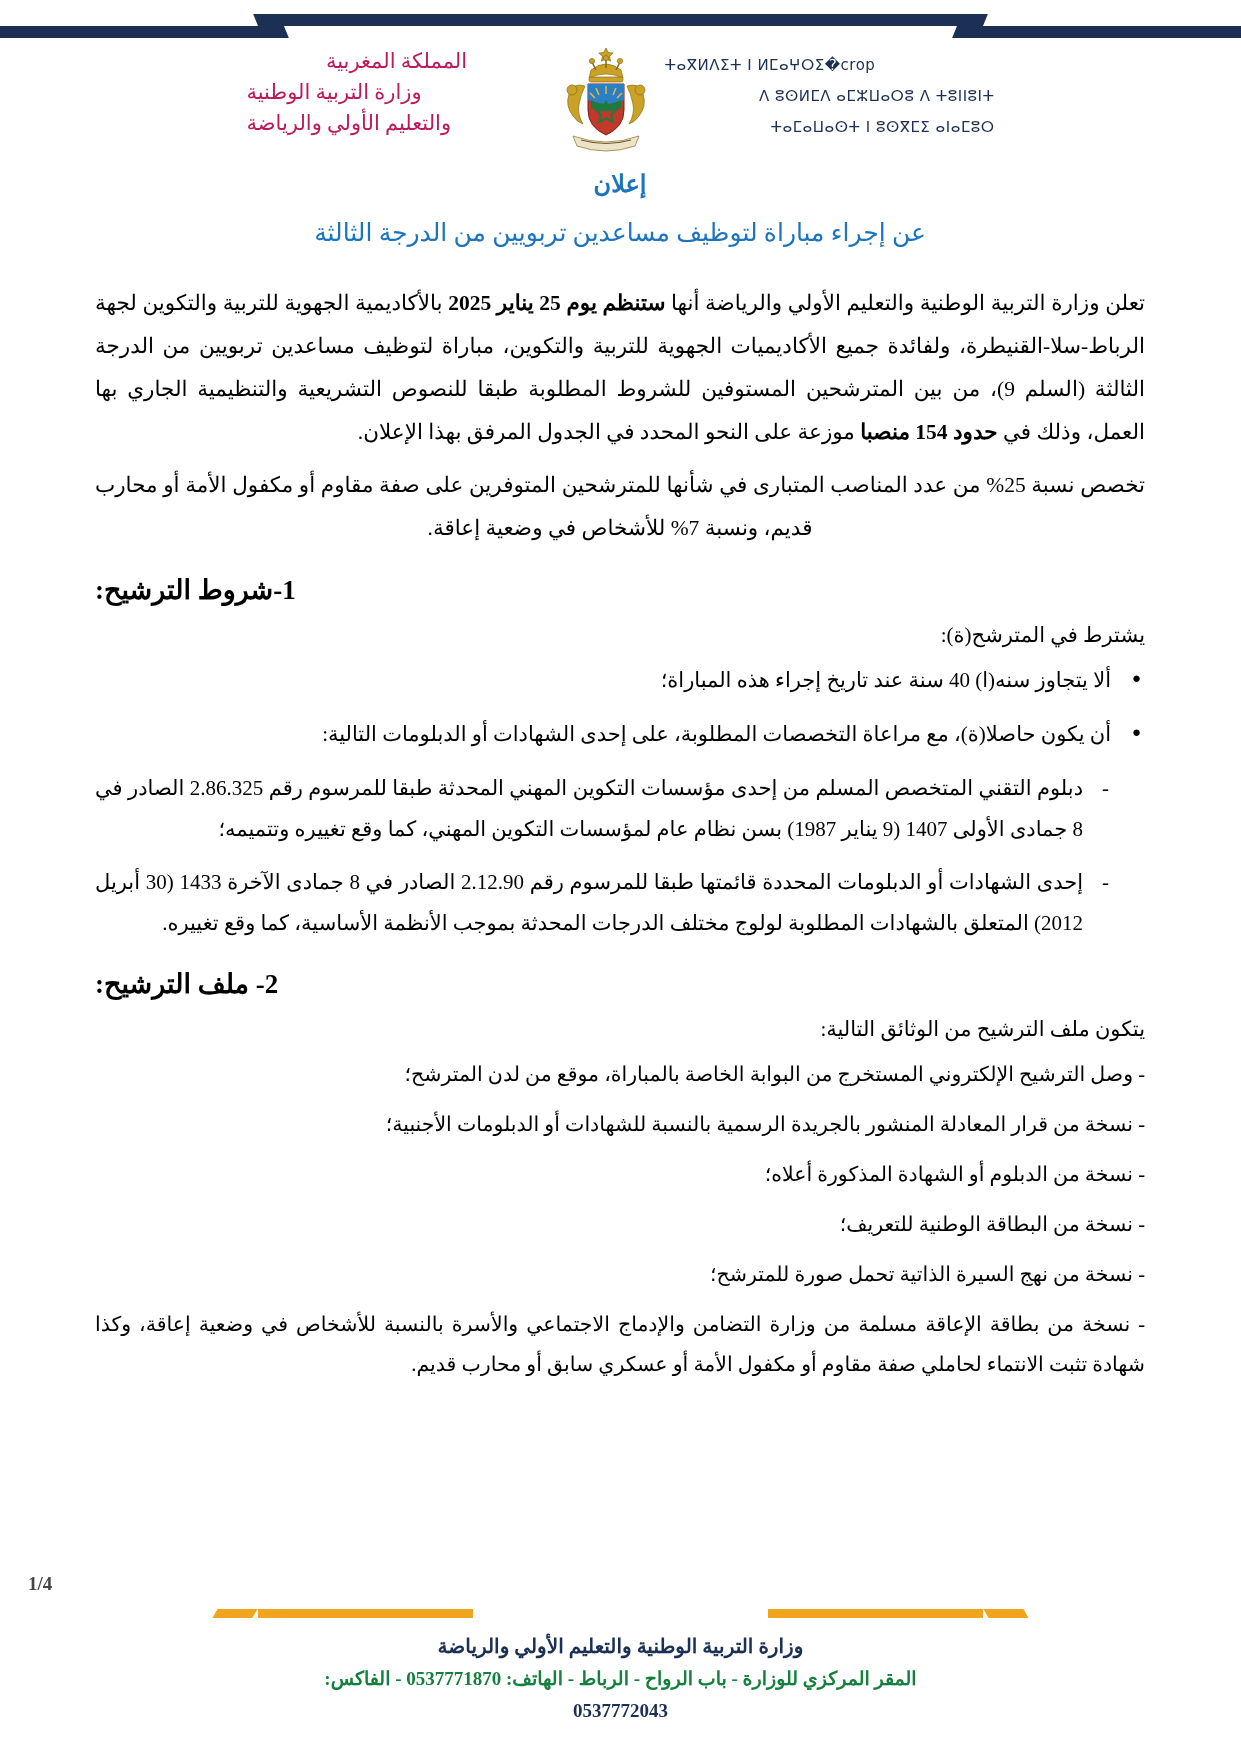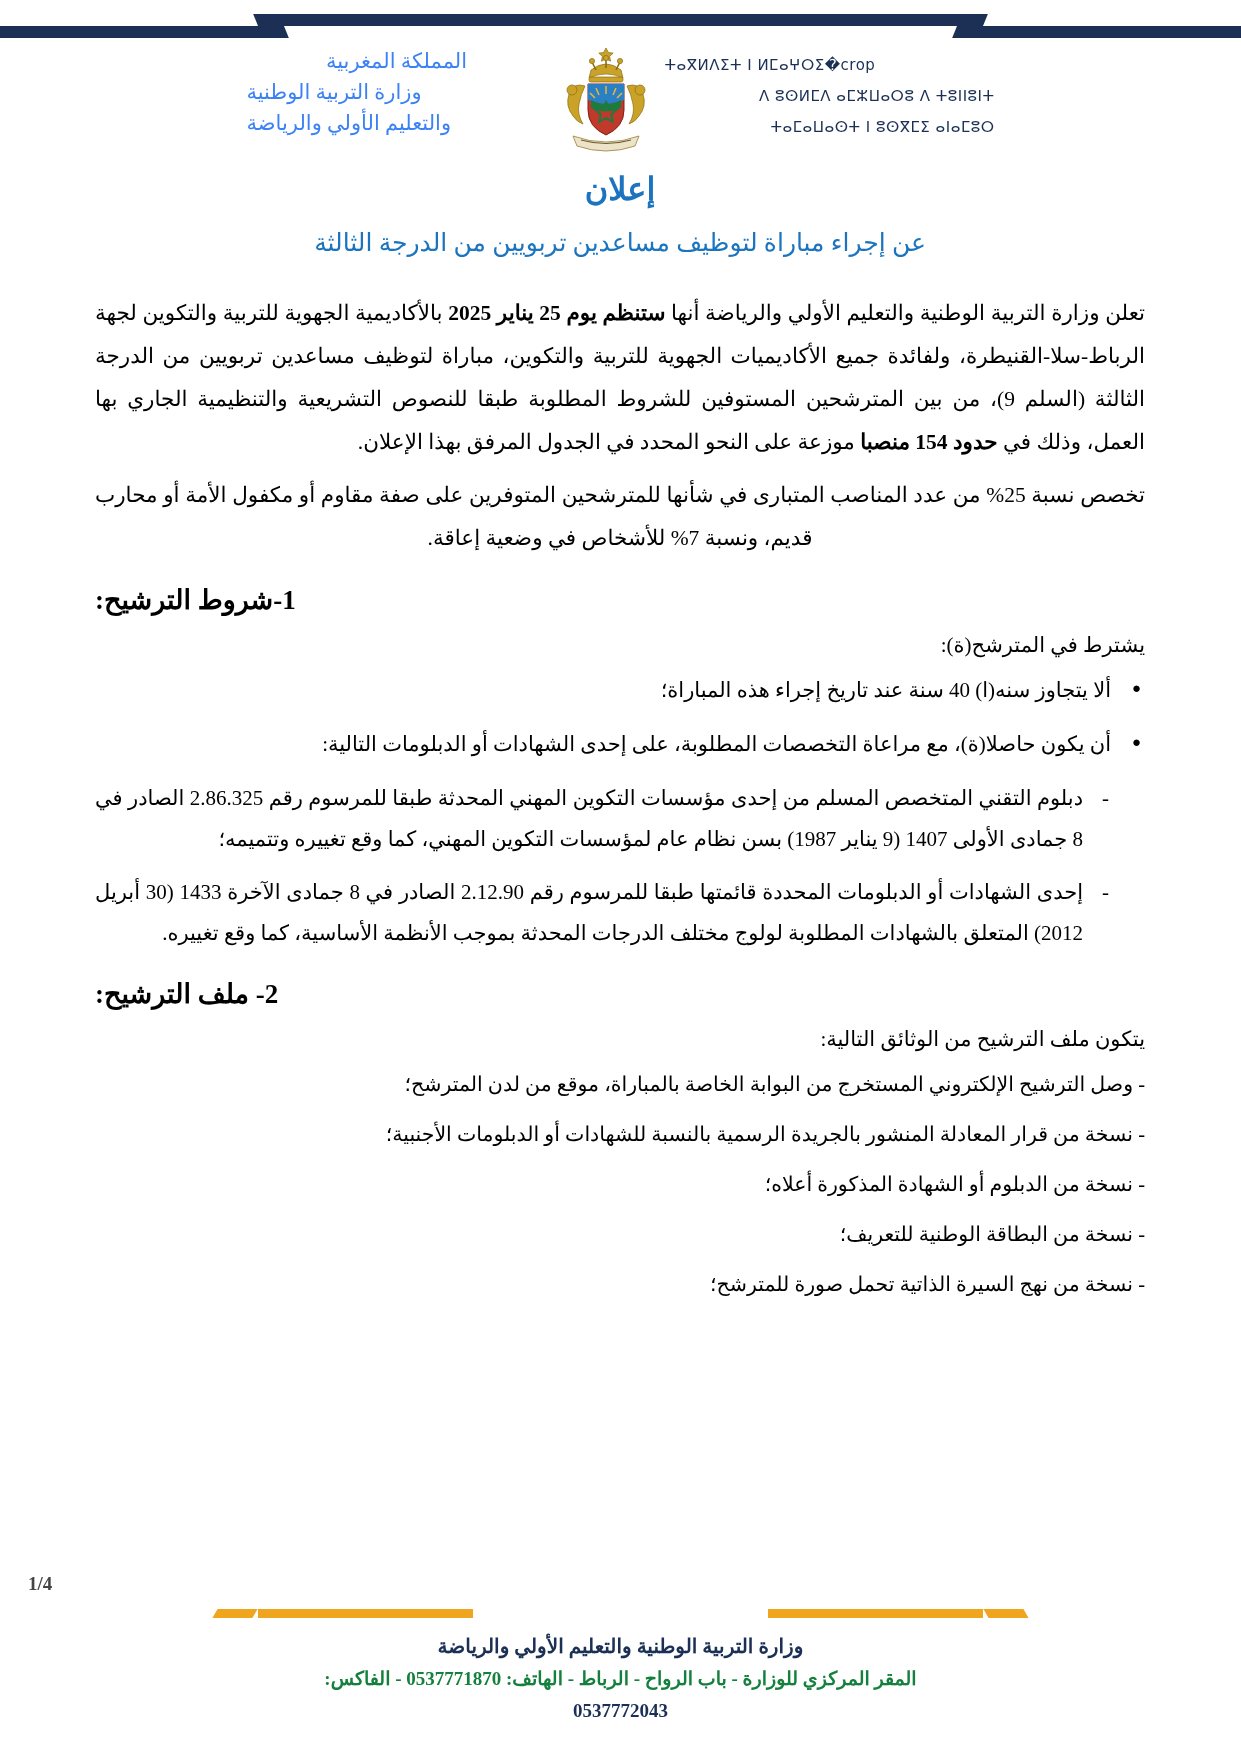--- a/index.html
+++ b/index.html
@@ -32,37 +32,37 @@
   .hdr-notch-r { right:258px; transform:skewX(-22deg); }
 
   
   .masthead {
     position:absolute; top:40px; left:0; width:1241px; height:118px;
     display:flex; flex-direction:row-reverse; align-items:flex-start;
     justify-content:center; gap:0px;
   }
   .mast-ar {
     width:300px; text-align:left; direction:rtl;
-    color:#3b82f6; font-size:21px; line-height:31px; padding-top:6px;
+    color:#be185d; font-size:21px; line-height:31px; padding-top:6px;
     letter-spacing:1px; font-family:"Liberation Serif",serif;
   }
   .mast-ar div:first-child { text-align:center; }
   .emblem { width:118px; height:118px; position:relative; flex:0 0 118px; }
   .mast-tif {
     width:330px; text-align:right; direction:ltr;
     color:#1b3054; font-size:15px; line-height:31px; padding-top:10px;
     font-family:"DejaVu Sans",sans-serif; letter-spacing:0.5px;
   }
   .mast-tif div:first-child { text-align:left; }
 
   
   .page { position:absolute; top:160px; left:95px; width:1050px; }
 
   .doc-title {
-    color:#1b74bd; font-weight:bold; font-size:32px;
+    color:#1b74bd; font-weight:bold; font-size:24px;
     text-align:center; margin:10px 0 16px 0;
   }
   .doc-subtitle {
     color:#1b74bd; font-weight:normal; font-size:25px;
     text-align:center; margin:0 0 30px 0; line-height:38px;
   }
 
   p.body-par {
     margin:0 0 10px 0;
     font-size:21.5px; line-height:43px;
@@ -217,20 +217,21 @@
 
   <h2 class="section-head">2- ملف الترشيح:</h2>
   <div class="lead-line">يتكون ملف الترشيح من الوثائق التالية:</div>
 
   <ul class="plain-dashes">
     <li>- وصل الترشيح الإلكتروني المستخرج من البوابة الخاصة بالمباراة، موقع من لدن المترشح؛</li>
     <li>- نسخة من قرار المعادلة المنشور بالجريدة الرسمية بالنسبة للشهادات أو الدبلومات الأجنبية؛</li>
     <li>- نسخة من الدبلوم أو الشهادة المذكورة أعلاه؛</li>
     <li>- نسخة من البطاقة الوطنية للتعريف؛</li>
     <li>- نسخة من نهج السيرة الذاتية تحمل صورة للمترشح؛</li>
+    <li>- نسخة من بطاقة الإعاقة مسلمة من وزارة التضامن والإدماج الاجتماعي والأسرة بالنسبة للأشخاص في وضعية إعاقة، وكذا شهادة تثبت الانتماء لحاملي صفة مقاوم أو مكفول الأمة أو عسكري سابق أو محارب قديم.</li>
   </ul>
 </div>
 
 <div class="page-num">1/4</div>
 
 <div class="footer">
   <div class="foot-rule">
     <div class="fr-seg fr-left"></div>
     <div class="fr-seg fr-left2"></div>
     <div class="fr-seg fr-right"></div>

